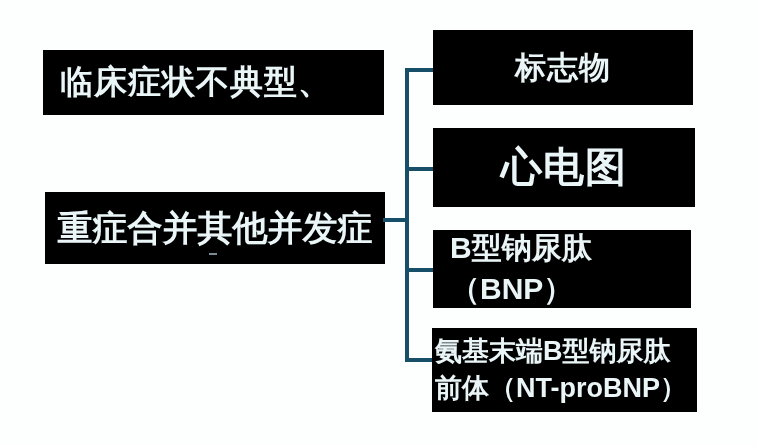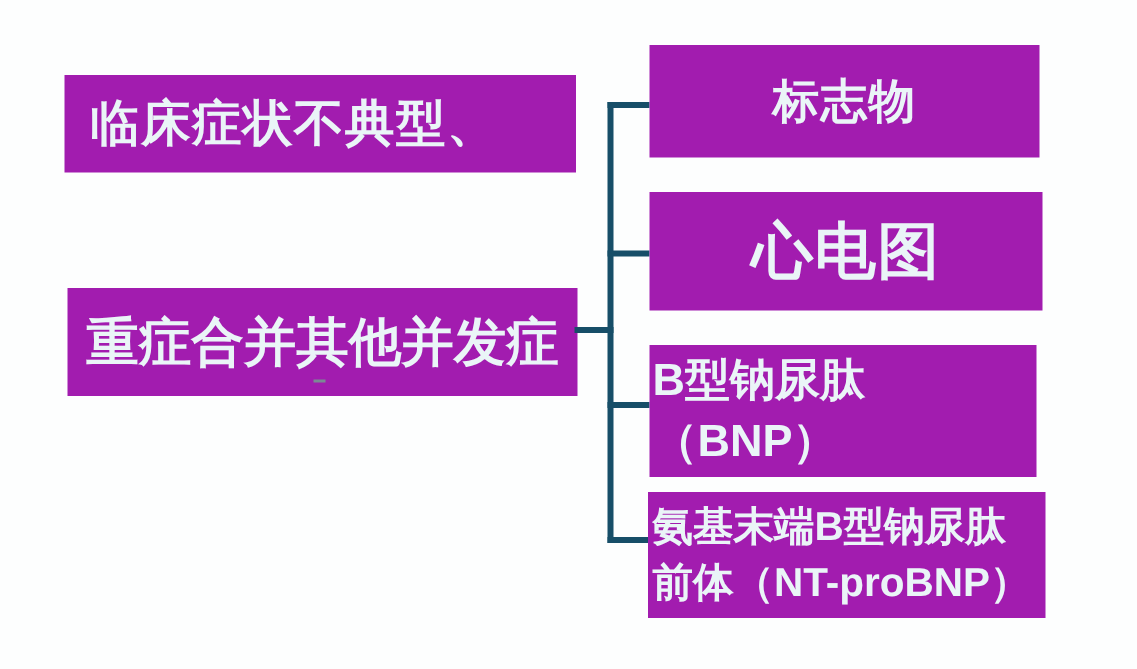--- a/index.html
+++ b/index.html
@@ -10,40 +10,40 @@
   .canvas {
     position: relative;
     width: 758px;
     height: 446px;
     background: #fdfefe;
     font-family: "Liberation Sans", "DejaVu Sans", sans-serif;
     overflow: hidden;
   }
   .node {
     position: absolute;
-    background: #a21caf;
+    background: #000000;
     color: #eaf5f7;
     font-weight: bold;
     display: flex;
     align-items: center;
     box-sizing: border-box;
     letter-spacing: 1px;
   }
   .node.centered { justify-content: center; }
   .line {
     position: absolute;
     background: #174e68;
   }
   
   .n-l1 { left: 43px;  top: 50px;  width: 341px; height: 65px; font-size: 33px; padding-left: 17px; }
   .n-l2 { left: 45px;  top: 192px; width: 340px; height: 72px; font-size: 35px; justify-content: center; letter-spacing: 0; }
   
   .n-r1 { left: 433px; top: 30px;  width: 260px; height: 75px; font-size: 31px; text-align: center; }
   .n-r2 { left: 433px; top: 128px; width: 262px; height: 79px; font-size: 41px; }
-  .n-r3 { left: 433px; top: 230px; width: 258px; height: 88px; font-size: 30px; padding-left: 2px; letter-spacing: 0; }
+  .n-r3 { left: 433px; top: 230px; width: 258px; height: 78px; font-size: 30px; padding-left: 17px; letter-spacing: 0; }
   .n-r4 { left: 432px; top: 328px; width: 265px; height: 84px; font-size: 27px; line-height: 37px;
           padding-left: 3px; letter-spacing: 0; white-space: pre-line; }
   
   .l-main { left: 383px; top: 218px; width: 26px; height: 4px; }
   .l-vert { left: 405px; top: 68px;  width: 4px;  height: 294px; }
   .l-s1   { left: 405px; top: 68px;  width: 28px; height: 4px; }
   .l-s2   { left: 405px; top: 167px; width: 28px; height: 4px; }
   .l-s3   { left: 405px; top: 268px; width: 28px; height: 4px; }
   .l-s4   { left: 405px; top: 358px; width: 28px; height: 4px; }
   

